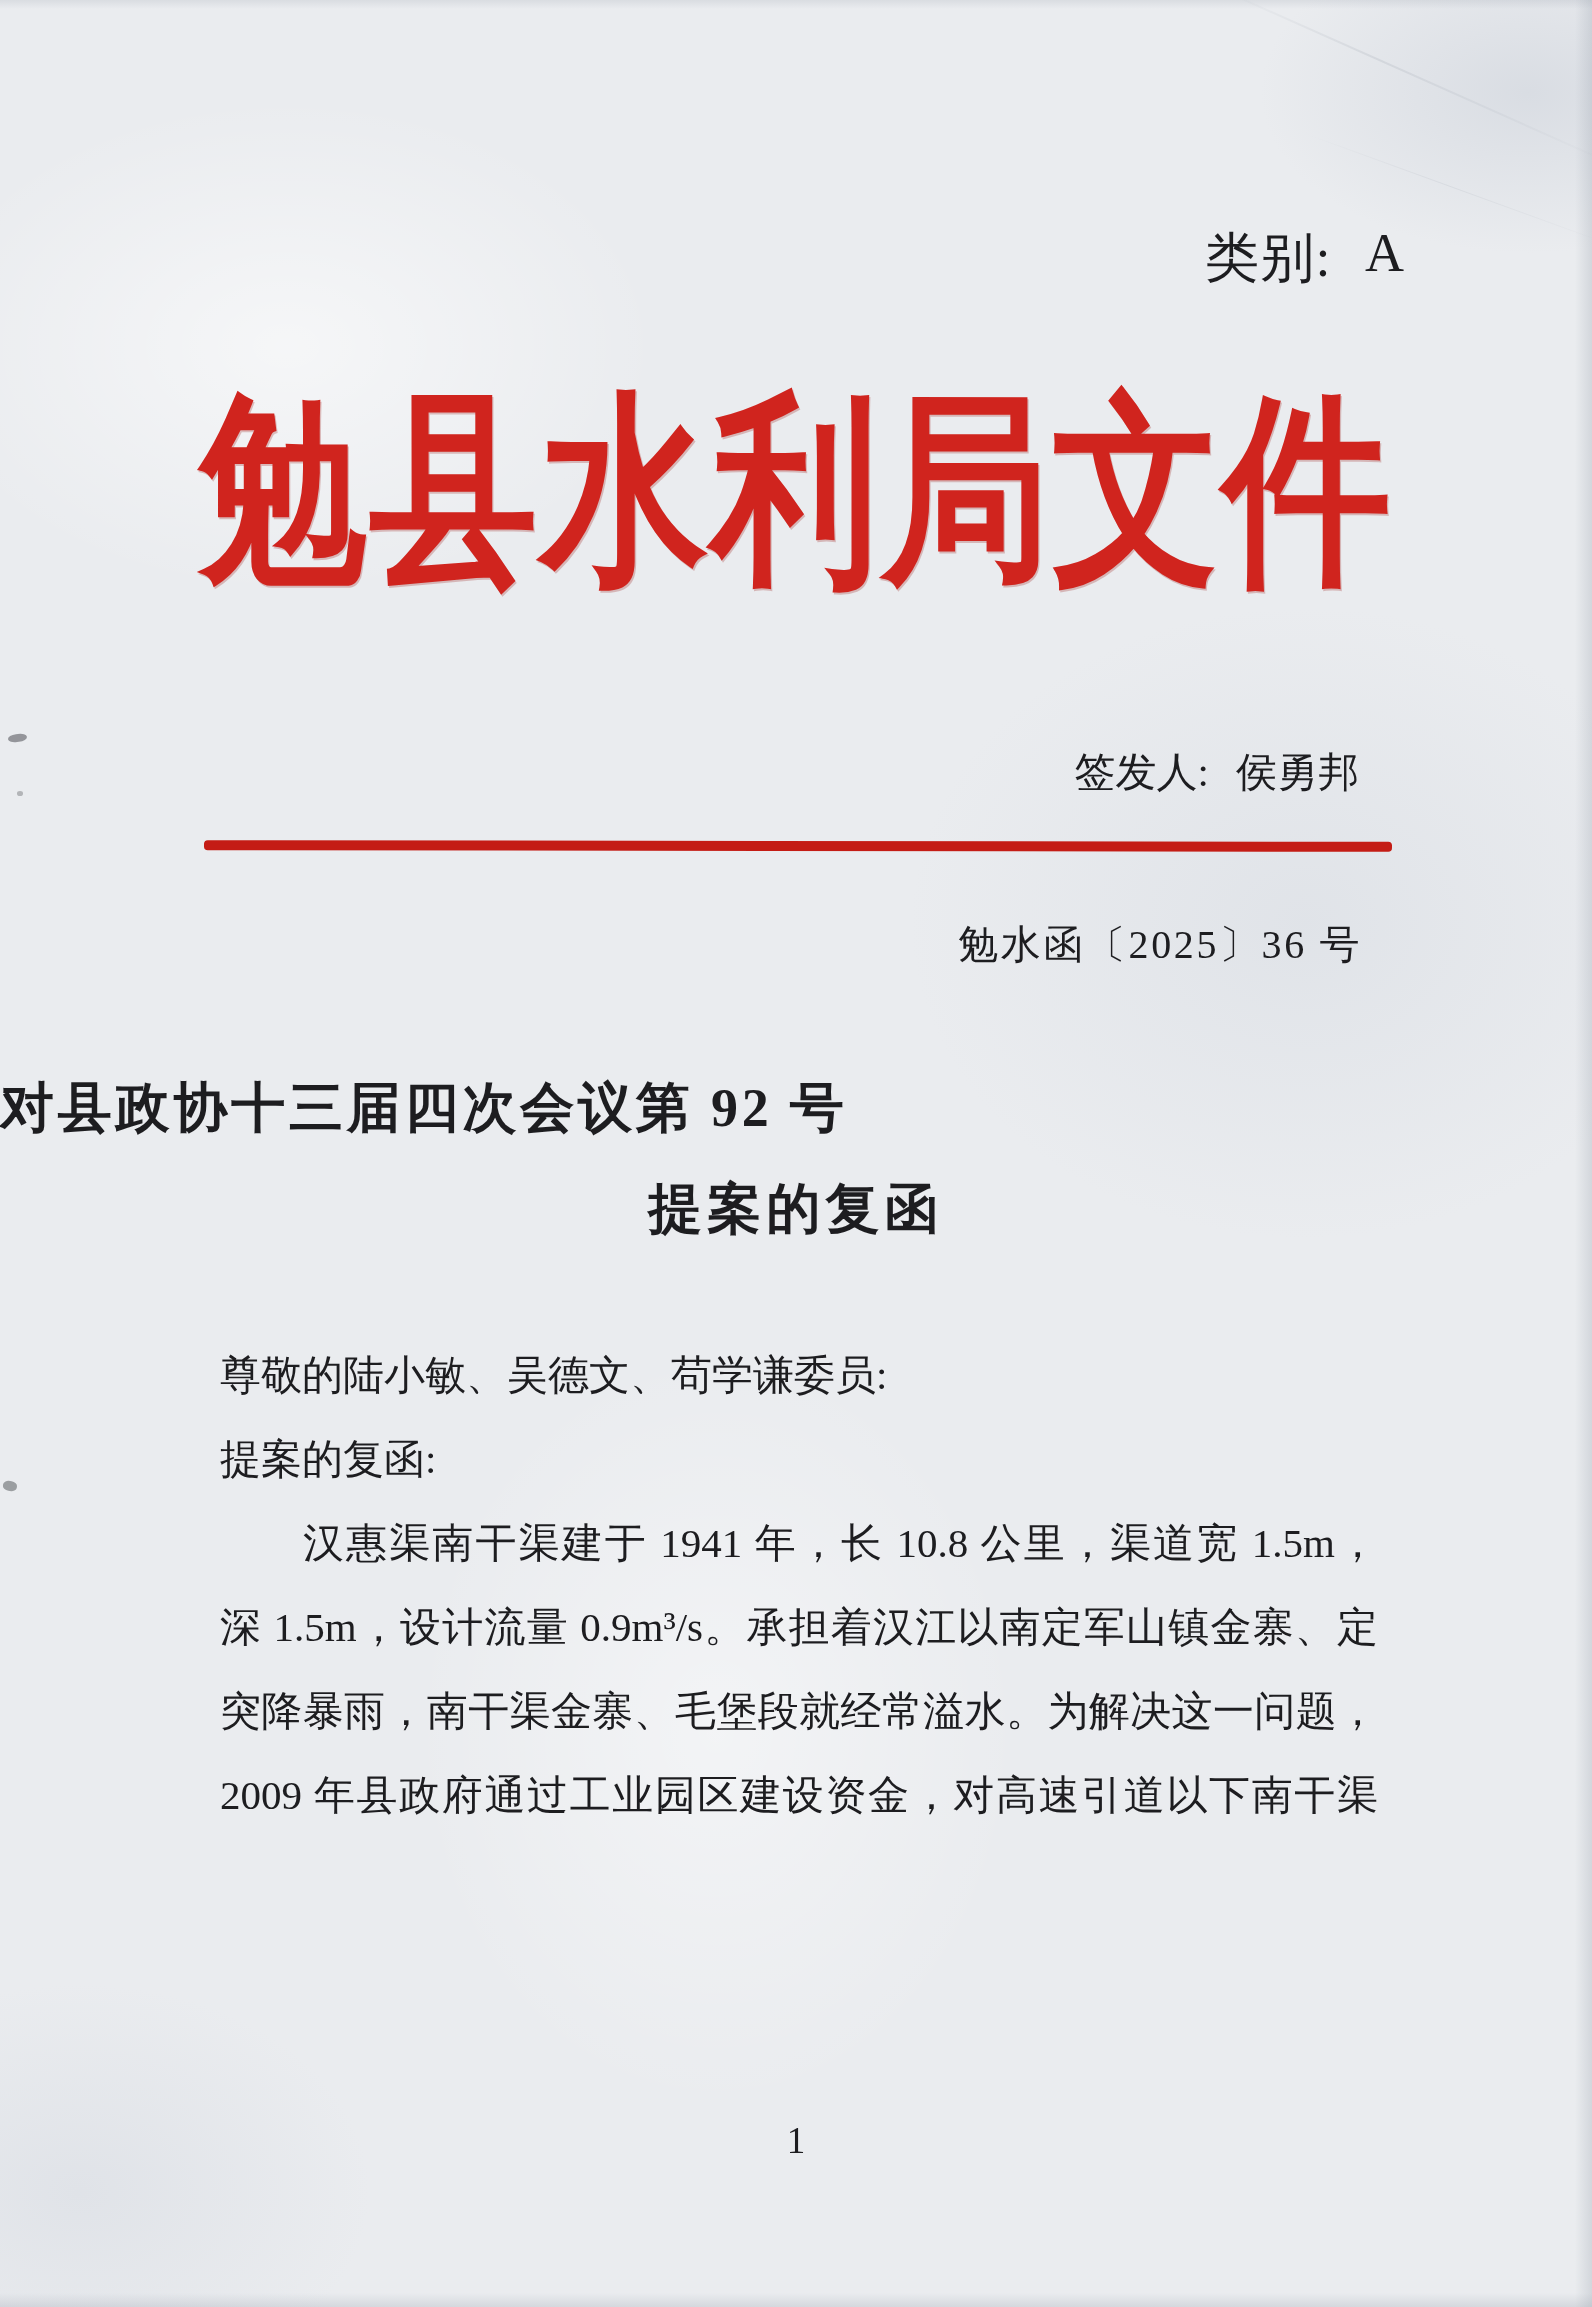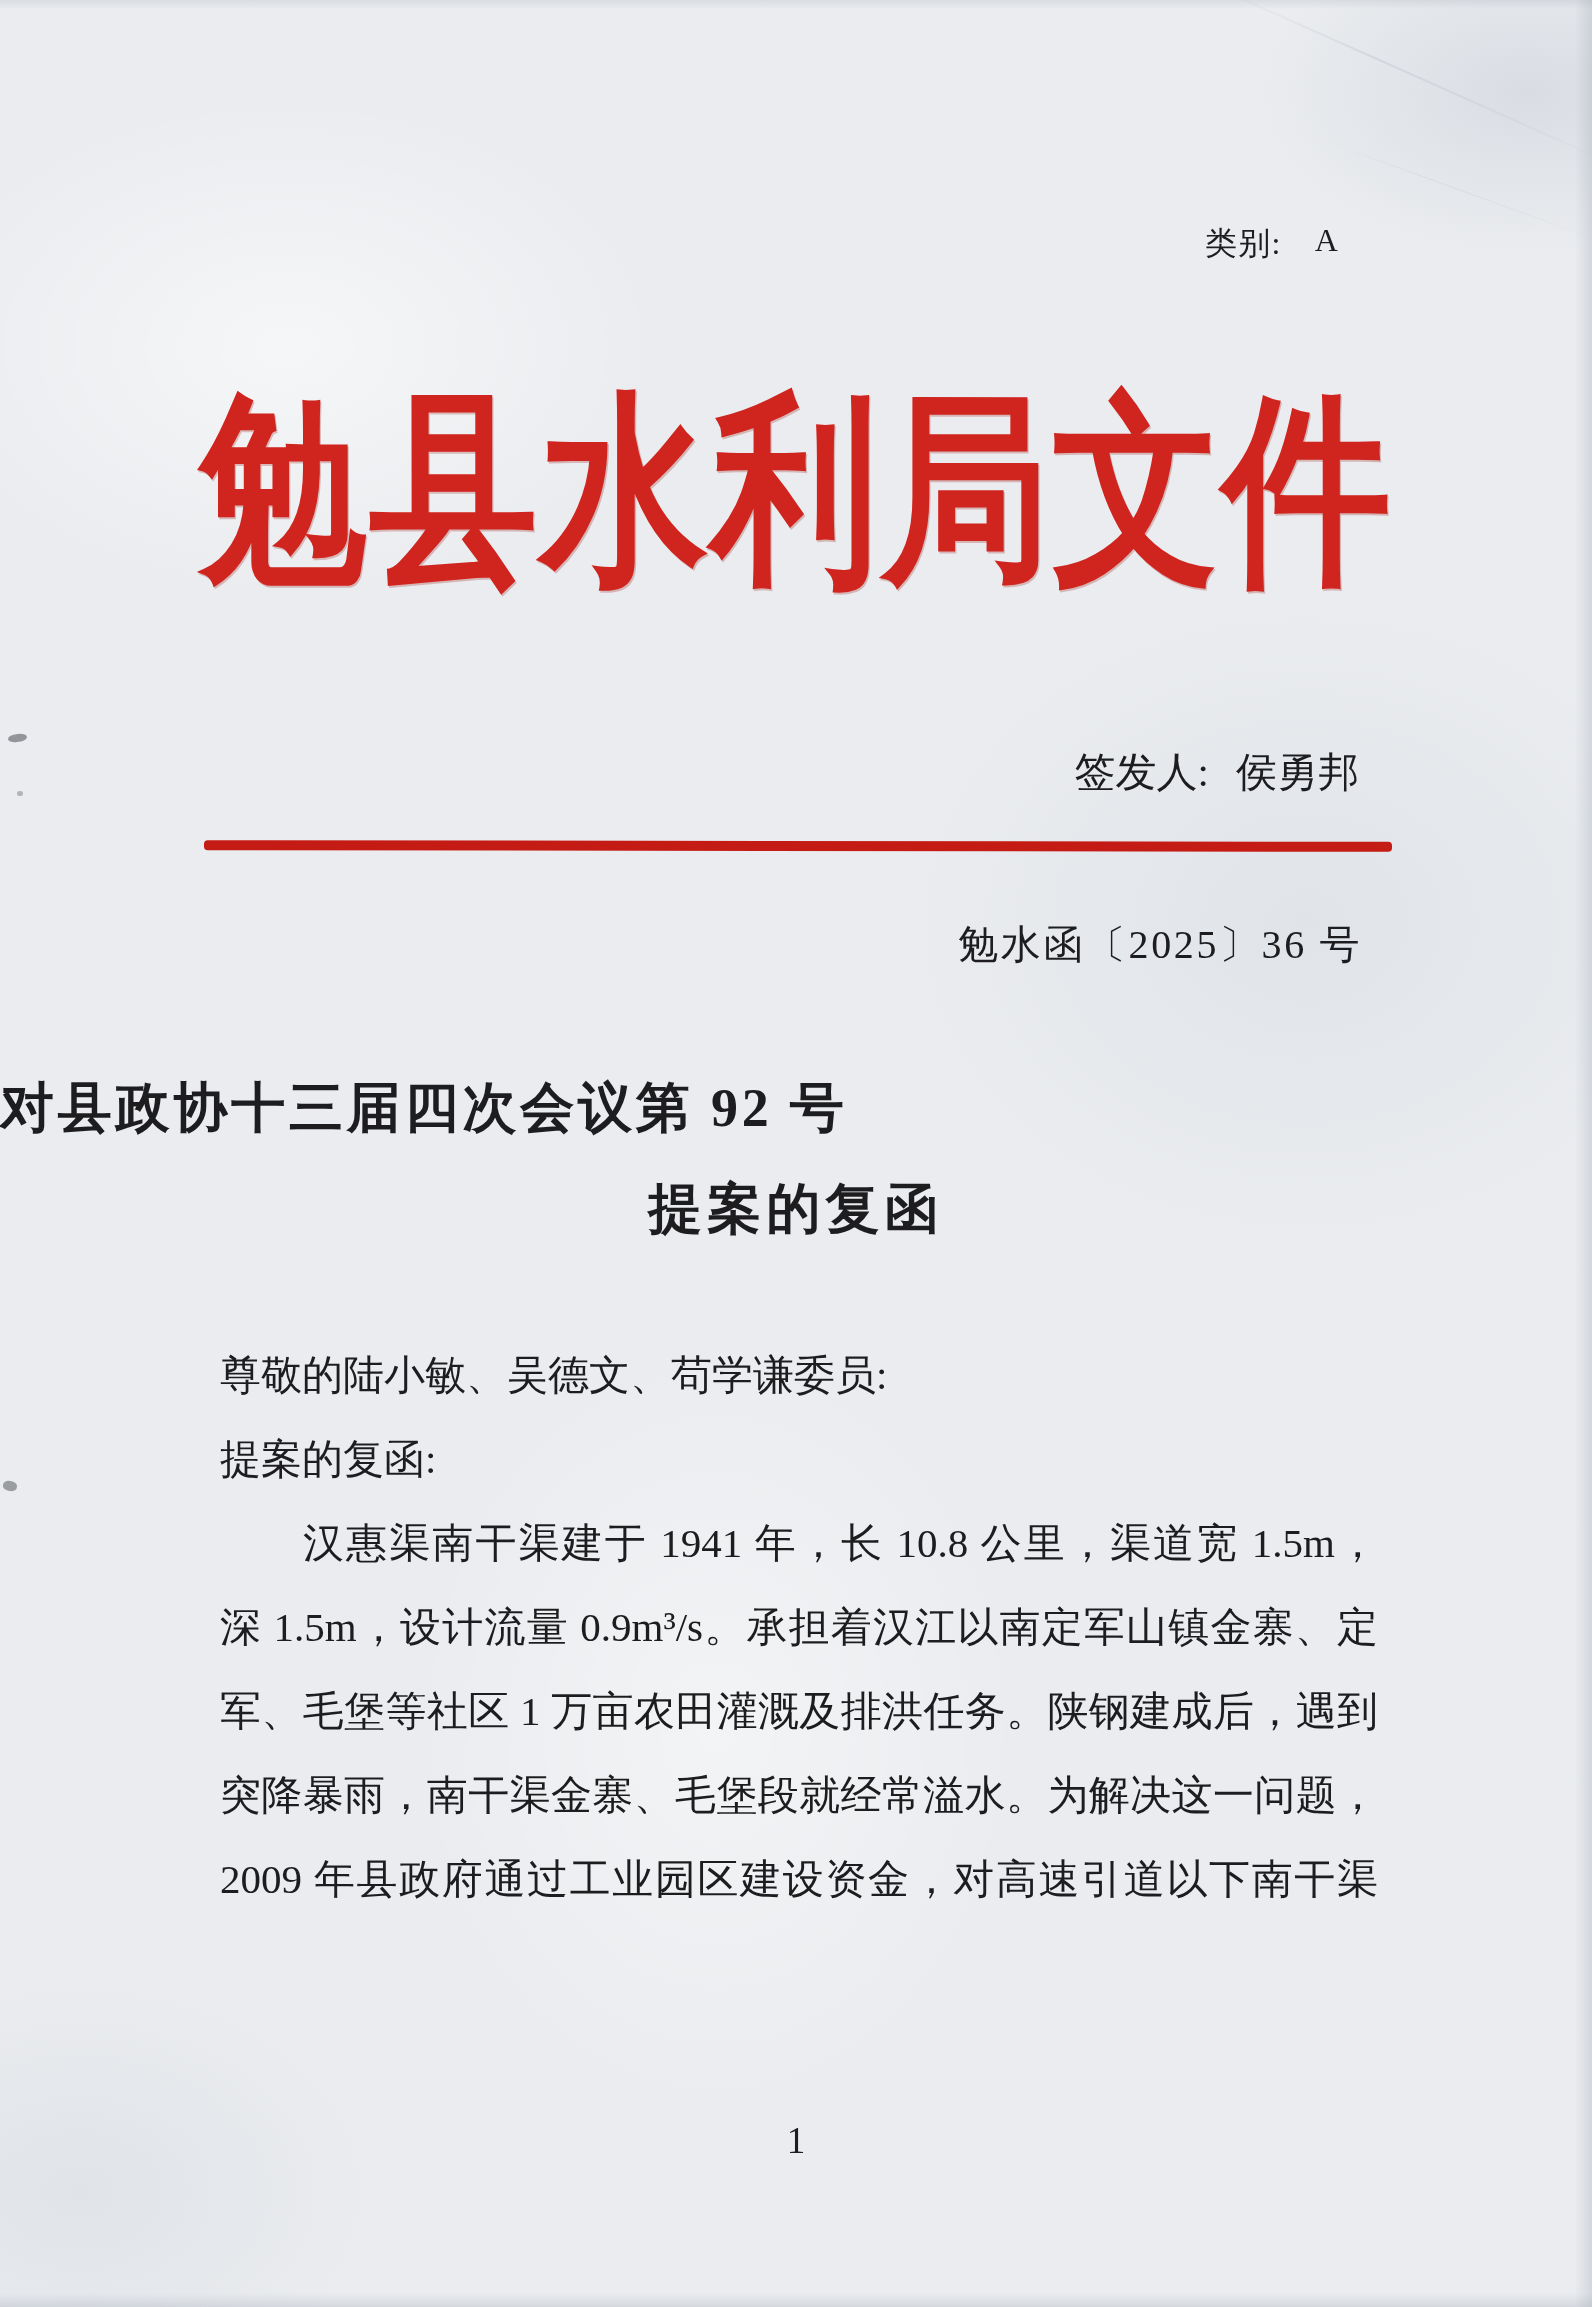--- a/index.html
+++ b/index.html
@@ -10,21 +10,21 @@
     background-image:
       radial-gradient(ellipse 574px 383px at 18% 15%, rgba(255,255,255,0.55), transparent 65%),
       radial-gradient(ellipse 638px 510px at 82% 40%, rgba(203,209,218,0.32), transparent 62%),
       radial-gradient(ellipse 510px 638px at 45% 75%, rgba(255,255,255,0.42), transparent 60%),
       radial-gradient(ellipse 383px 230px at 96% 4%, rgba(196,202,212,0.45), transparent 70%),
       radial-gradient(ellipse 447px 319px at 5% 95%, rgba(205,210,219,0.35), transparent 65%);
     color:#1d1d20;
   }
   .abs{position:absolute;}
   
-  .category{top:222px;left:1205px;font-size:32px;letter-spacing:1.3px;display:flex;gap:33px;}
+  .category{top:222px;left:1205px;font-size:54px;letter-spacing:1.3px;display:flex;gap:33px;}
   
   .masthead{
     top:355px;left:0;width:100%;text-align:center;
     font-size:168px;font-weight:900;color:#d0241e;
     transform:scaleY(1.22);transform-origin:top center;
     letter-spacing:2.6px;white-space:nowrap;
     text-shadow:1.3px 1.3px 0 rgba(150,20,16,0.25);
   }
   
   .issuer{top:745px;left:220px;width:1158px;text-align:right;font-size:41px;padding-right:19px;box-sizing:border-box;display:flex;justify-content:flex-end;gap:27px;}
@@ -82,19 +82,18 @@
 <div class="abs docnum">勉水函〔2025〕36 号</div>
 
 <div class="abs title1">对县政协十三届四次会议第 92 号</div>
 <div class="abs title2">提案的复函</div>
 
 <div class="abs bodytext">
   <div class="line">尊敬的陆小敏、吴德文、苟学谦委员:</div>
   <div class="line">提案的复函:</div>
   <div class="line jline indent">汉惠渠南干渠建于 1941 年，长 10.8 公里，渠道宽 1.5m，</div>
   <div class="line jline">深 1.5m，设计流量 0.9m³/s。承担着汉江以南定军山镇金寨、定</div>
-  <div class="line jline">军、毛堡等社区 1 万亩农田灌溉及排洪任务。陕钢建成后，遇到</div>
   <div class="line jline">突降暴雨，南干渠金寨、毛堡段就经常溢水。为解决这一问题，</div>
   <div class="line jline">2009 年县政府通过工业园区建设资金，对高速引道以下南干渠</div>
 </div>
 
 <div class="abs pagenum">1</div>
 
 
 </body></html>

